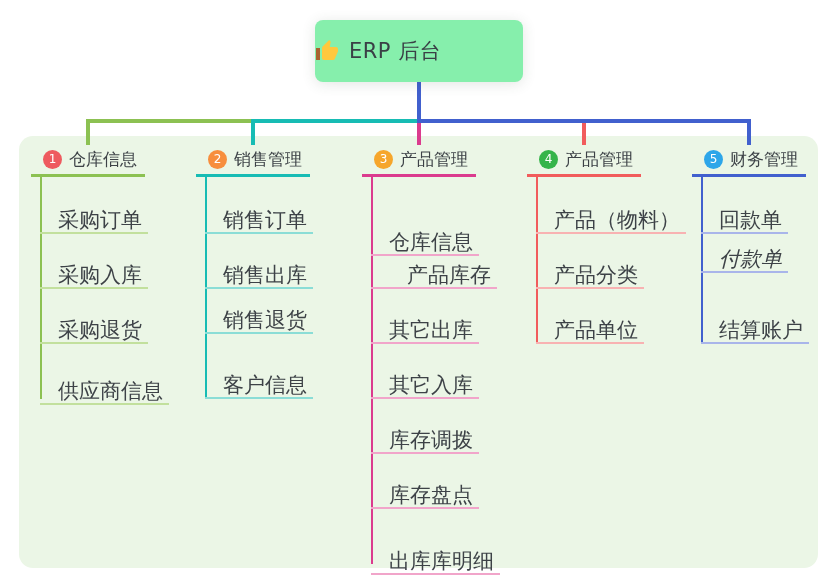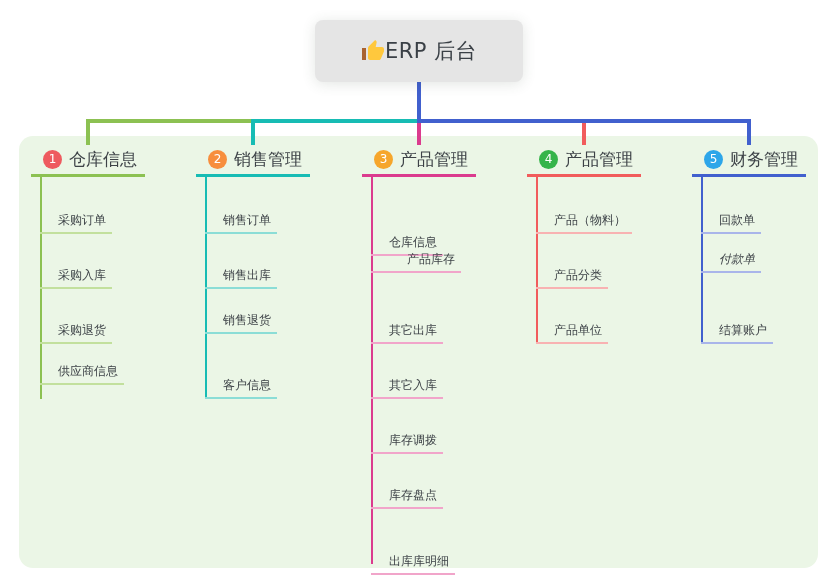--- a/index.html
+++ b/index.html
@@ -12,23 +12,23 @@
 
   
   .panel {
     position: absolute; left: 19px; top: 136px; width: 799px; height: 432px;
     border-radius: 14px;
   }
 
   
   .root-card {
     position: absolute; left: 315px; top: 20px; width: 208px; height: 62px;
-    background: #e5e5e5; border-radius: 8px;
+    background: #86efac; border-radius: 8px;
     box-shadow: 0 2px 14px rgba(60, 80, 60, 0.14);
-    display: flex; align-items: center; justify-content: center; 
+    display: flex; align-items: center; gap: 10px;
     z-index: 3;
   }
   .root-title { font-size: 21px; color: #3a4046; letter-spacing: 0.5px; }
   .thumb-icon { width: 24px; height: 24px; display: block; }
 
   
   .hline { position: absolute; top: 119px; height: 4px; z-index: 1; }
   .vdrop { position: absolute; width: 4px; z-index: 2; }
 
   
@@ -44,21 +44,21 @@
   }
   .branch-label { font-size: 17px; color: #3d4247; }
   .spine { position: absolute; left: 9px; top: 32px; width: 2px; }
   .b1 .spine, .b2 .spine { height: 222px; }
   .b3 .spine { height: 387px; }
   .b4 .spine, .b5 .spine { height: 167px; }
   .b1 { left: 31px; } .b2 { left: 196px; } .b3 { left: 362px; }
   .b4 { left: 527px; } .b5 { left: 692px; }
   .child {
     position: absolute; left: 9px; padding: 0 6px 2px 18px;
-    font-size: 12px; line-height: 20px; color: #3d4247;
+    font-size: 21px; line-height: 20px; color: #3d4247;
     border-bottom: 2px solid; white-space: nowrap;
   }
 </style>
 </head>
 <body>
 
 <div class="stage">
 
   <div class="panel" style="background-color: rgb(235, 246, 230);"></div>
 
@@ -82,21 +82,21 @@
 
   <div class="branch b1">
     <div class="branch-header" style="border-color: rgb(140, 193, 82);">
       <span class="badge" style="background-color: rgb(238, 90, 95);">1</span>
       <span class="branch-label">仓库信息</span>
     </div>
     <div class="spine" style="background-color: rgb(140, 193, 82);"></div>
     <div class="child" style="top: 65px; border-color: rgb(194, 224, 157);">采购订单</div>
     <div class="child" style="top: 120px; border-color: rgb(194, 224, 157);">采购入库</div>
     <div class="child" style="top: 175px; border-color: rgb(194, 224, 157);">采购退货</div>
-    <div class="child" style="top: 216px; border-color: rgb(194, 224, 157);">供应商信息</div>
+    <div class="child" style="top: 236px; border-color: rgb(194, 224, 157);">供应商信息</div>
   </div>
 
   <div class="branch b2">
     <div class="branch-header" style="border-color: rgb(23, 188, 180);">
       <span class="badge" style="background-color: rgb(247, 142, 61);">2</span>
       <span class="branch-label">销售管理</span>
     </div>
     <div class="spine" style="background-color: rgb(23, 188, 180);"></div>
     <div class="child" style="top: 65px; border-color: rgb(139, 221, 214);">销售订单</div>
     <div class="child" style="top: 120px; border-color: rgb(139, 221, 214);">销售出库</div>
@@ -104,21 +104,21 @@
     <div class="child" style="top: 230px; border-color: rgb(139, 221, 214);">客户信息</div>
   </div>
 
   <div class="branch b3">
     <div class="branch-header" style="border-color: rgb(219, 59, 142);">
       <span class="badge" style="background-color: rgb(246, 166, 43);">3</span>
       <span class="branch-label">产品管理</span>
     </div>
     <div class="spine" style="background-color: rgb(219, 59, 142);"></div>
     <div class="child" style="top: 65px; border-color: rgb(241, 165, 202); margin-top: 22px;">仓库信息</div>
-    <div class="child" style="top: 104px; border-color: rgb(241, 165, 202); padding-left: 36px;">产品库存</div>
+    <div class="child" style="top: 120px; border-color: rgb(241, 165, 202); padding-left: 36px;">产品库存</div>
     <div class="child" style="top: 175px; border-color: rgb(241, 165, 202);">其它出库</div>
     <div class="child" style="top: 230px; border-color: rgb(241, 165, 202);">其它入库</div>
     <div class="child" style="top: 285px; border-color: rgb(241, 165, 202);">库存调拨</div>
     <div class="child" style="top: 340px; border-color: rgb(241, 165, 202);">库存盘点</div>
     <div class="child" style="top: 406px; border-color: rgb(241, 165, 202);">出库库明细</div>
   </div>
 
   <div class="branch b4">
     <div class="branch-header" style="border-color: rgb(241, 92, 92);">
       <span class="badge" style="background-color: rgb(53, 180, 74);">4</span>

